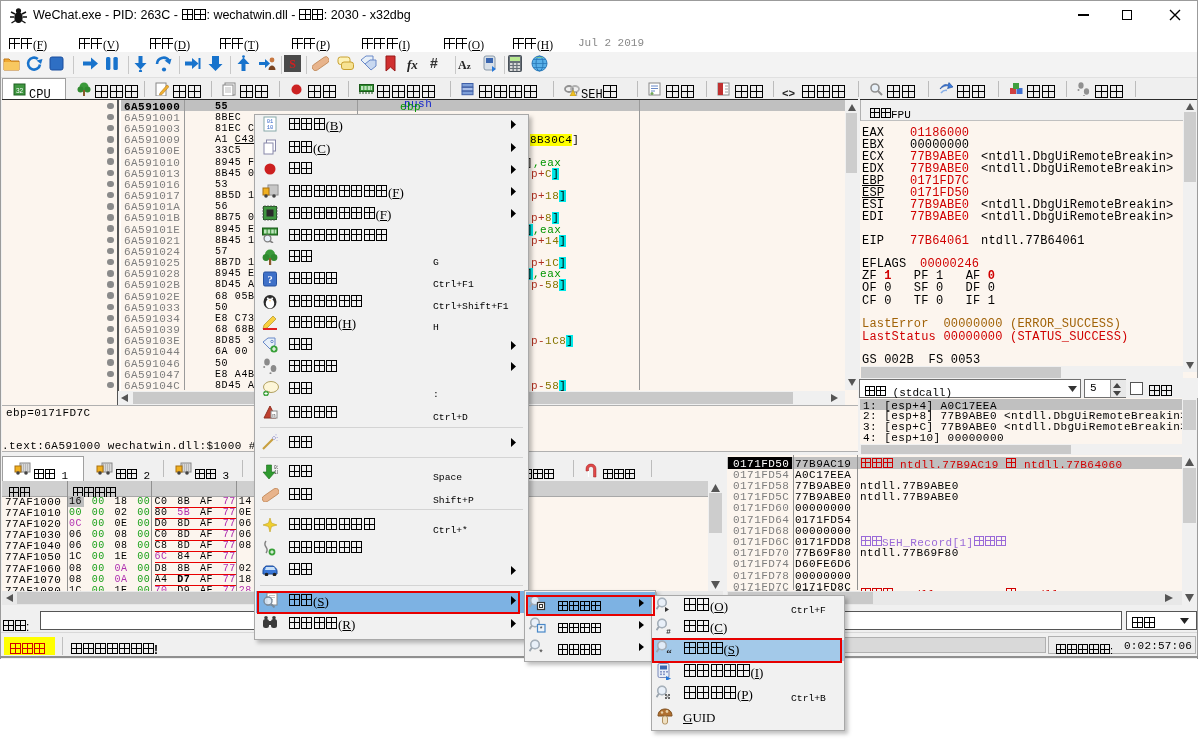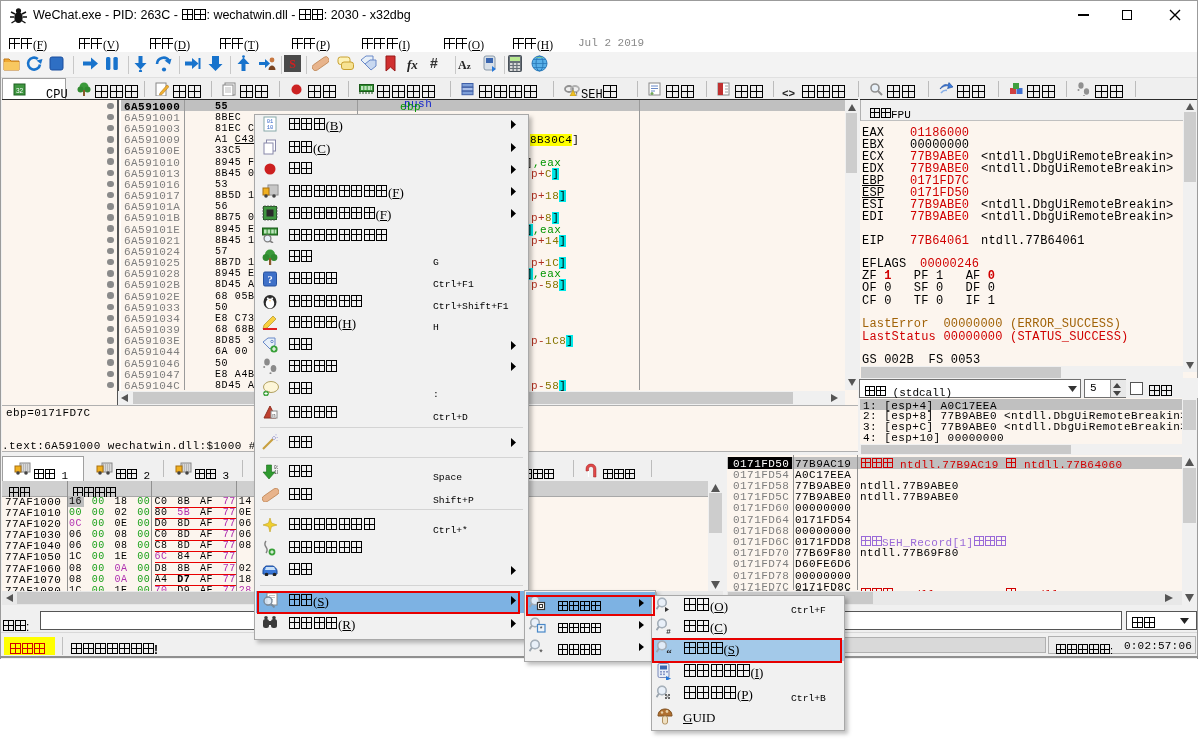--- a/index.html
+++ b/index.html
@@ -145,21 +145,21 @@
     <ellipse cx="8.5" cy="8.5" rx="3.5" ry="7.5" fill="none" stroke="#2878b8"></ellipse>
     <path d="M1 8.5h15M2 4.5h13M2 12.5h13" stroke="#2878b8" stroke-width="0.8" fill="none"></path>
     <path d="M4 3a9 7 0 0 1 9 0" fill="#80c890"></path>
   </svg>
 <div style="position:absolute;left:1px;top:78px;width:1196px;height:21px;background:#efefef"></div>
 <div style="position:absolute;left:2px;top:78px;width:64px;height:21px;background:#fff;border:1px solid #a0a0a0;border-bottom:none;box-sizing:border-box"></div>
 <svg style="position:absolute;left:13px;top:83px" width="13" height="13" viewBox="0 0 13 13">
     <rect x="1" y="1" width="11" height="11" fill="#3f9640" stroke="#1f6020"></rect>
     <text x="6.5" y="9.5" font-size="6.5" fill="#fff" text-anchor="middle" font-family="Liberation Sans">32</text>
   </svg>
-<div style="position:absolute;left:46px;top:84px;"><span style="font:12px 'Liberation Mono';color:#000">CPU</span></div>
+<div style="position:absolute;left:29px;top:84px;"><span style="font:12px 'Liberation Mono';color:#000">CPU</span></div>
 <div style="position:absolute;left:144px;top:81px;width:1px;height:16px;background:#bcbcbc"></div>
 <svg style="position:absolute;left:77px;top:82px" width="14" height="14" viewBox="0 0 14 14">
     <circle cx="7" cy="5" r="4.5" fill="#3a9a3a"></circle>
     <circle cx="3.5" cy="7.5" r="3" fill="#2f8a2f"></circle>
     <circle cx="10.5" cy="7.5" r="3" fill="#2f8a2f"></circle>
     <rect x="6" y="8" width="2" height="6" fill="#8a5a2a"></rect>
   </svg>
 <div style="position:absolute;left:94px;top:84px;"><i class="htab"></i><i class="htab"></i><i class="htab"></i></div>
 <div style="position:absolute;left:211px;top:81px;width:1px;height:16px;background:#bcbcbc"></div>
 <svg style="position:absolute;left:155px;top:82px" width="14" height="14" viewBox="0 0 14 14">

